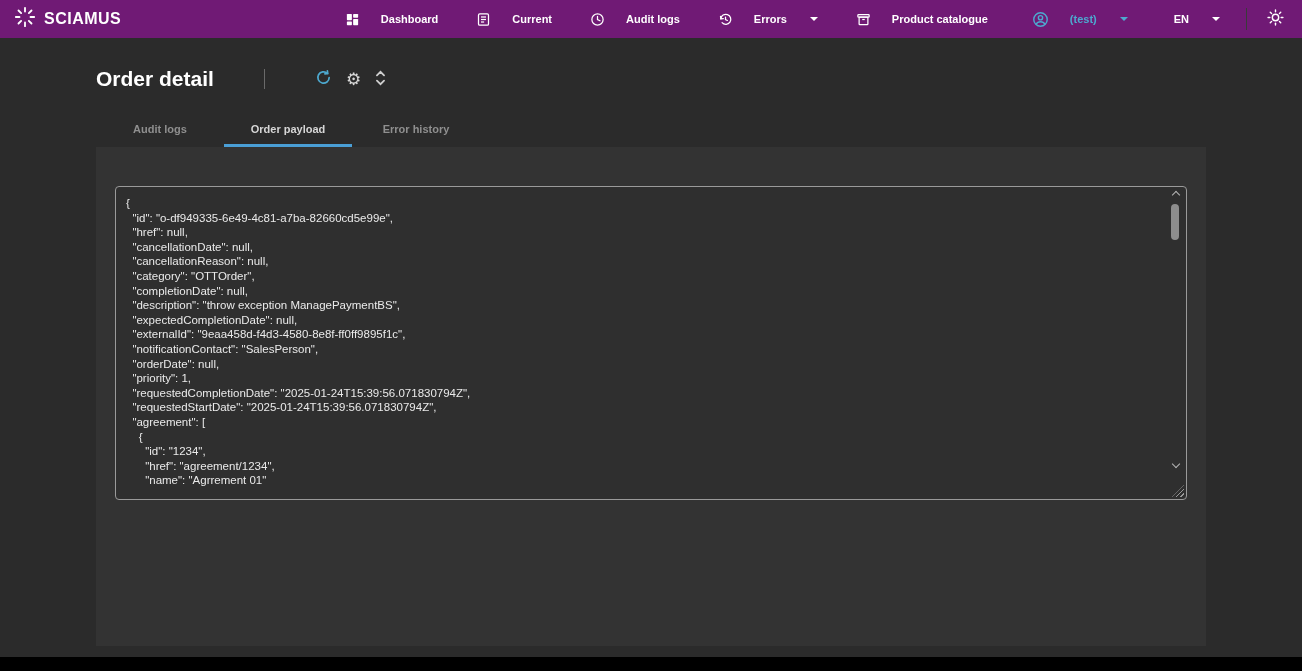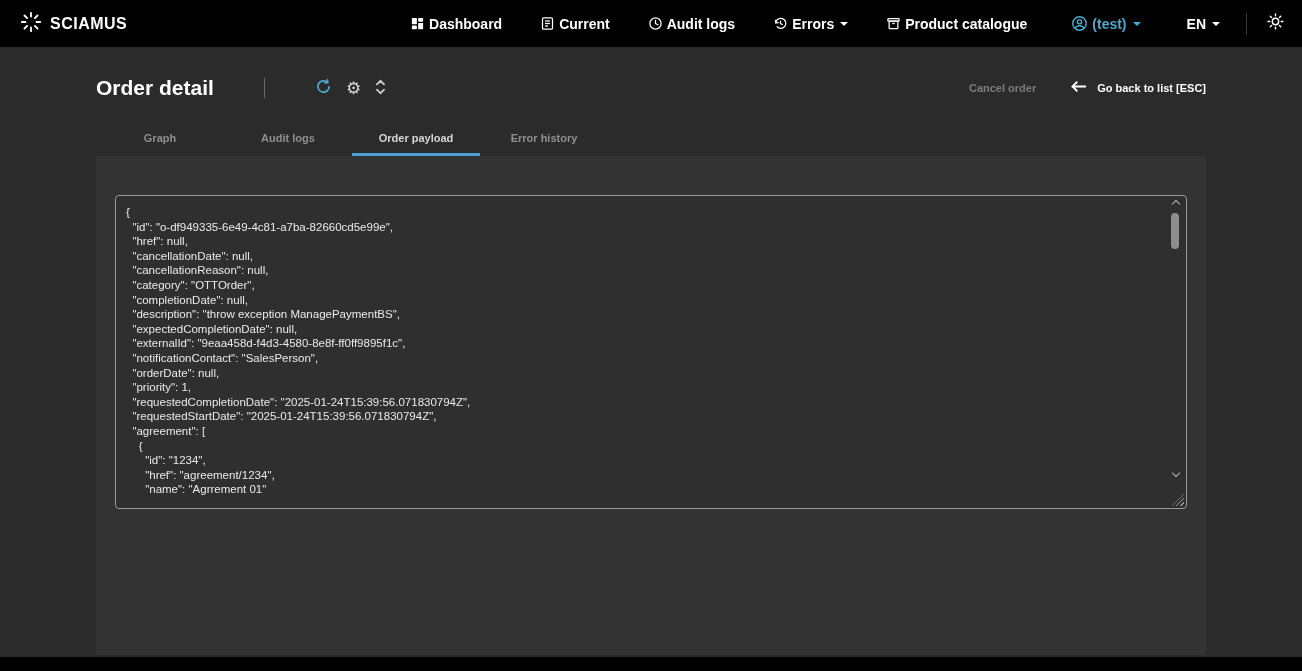--- a/index.html
+++ b/index.html
@@ -6,27 +6,27 @@
   html,body { width:1302px; height:671px; }
   body {
     font-family: "Liberation Sans", sans-serif;
     background:#2b2b2b;
     color:#e6e6e6;
     overflow:hidden;
     position:relative;
   }
   
   .navbar {
-    height:47px; background:#000000; display:flex; align-items:center;
-    padding:0 18px 0 20px;
+    height:38px; background:#701a75; display:flex; align-items:center;
+    padding:0 18px 0 14px;
   }
   .brand { display:flex; align-items:center; gap:8px; }
   .brand-name { font-size:16px; font-weight:bold; letter-spacing:0.5px; color:#fff; }
   .nav-group { display:flex; align-items:center; gap:38px; margin-left:auto; }
-  .nav-item { display:flex; align-items:center; gap:4px; font-size:14px; font-weight:bold; color:#fff; cursor:pointer;justify-content:flex-end; }
+  .nav-item { display:flex; align-items:center; gap:21px; font-size:11px; font-weight:bold; color:#fff; cursor:pointer;justify-content:flex-end; }
   .nav-item svg { display:block; }
   .caret { width:0; height:0; border-left:4px solid transparent; border-right:4px solid transparent; border-top:4px solid currentColor; margin-left:2px; }
   .user-item { color:#4da9cf; margin-left:44px; }
   .lang-item { margin-left:46px; color:#fff; }
   .nav-divider { width:1px; height:22px; background:#3a3a3a; margin-left:26px; }
   .theme-btn { margin-left:20px; cursor:pointer; display:flex; align-items:center; }
 
   
   .main { padding:0 96px; }
   .page-header { margin-top:22px; height:38px; display:flex; align-items:center;gap:38px; }
@@ -227,36 +227,23 @@
       </button>
       <button class="icon-btn">
         <span>
           <svg width="11" height="16" viewBox="0 0 12 18" fill="none" stroke="#cfcfcf" stroke-width="2" stroke-linecap="round">
             <polyline points="2 6 6 2 10 6"></polyline>
               <polyline points="2 12 6 16 10 12"></polyline>
           </svg>
         </span>
       </button>
     </div>
-    <div class="header-right">
-      <button class="cancel-order">Cancel order</button>
-      <div class="back-link">
-        <span>
-          <svg width="17" height="13" viewBox="0 0 20 14" fill="none" stroke="#fff" stroke-width="2.2" stroke-linecap="round">
-            <line x1="18" y1="7" x2="3" y2="7"></line>
-              <polyline points="8 2 3 7 8 12"></polyline>
-          </svg>
-        </span>
-        <span class="back-label">Go back to list [ESC]</span>
-      </div>
-    </div>
   </div>
 
   <div class="tabs">
-    <div class="tab">Graph</div>
     <div class="tab">Audit logs</div>
     <div class="tab active">Order payload</div>
     <div class="tab">Error history</div>
   </div>
 
   <section class="panel">
 
     <div class="editor-wrap">
       <textarea class="payload-textarea" spellcheck="false" style="">{
   "id": "o-df949335-6e49-4c81-a7ba-82660cd5e99e",

